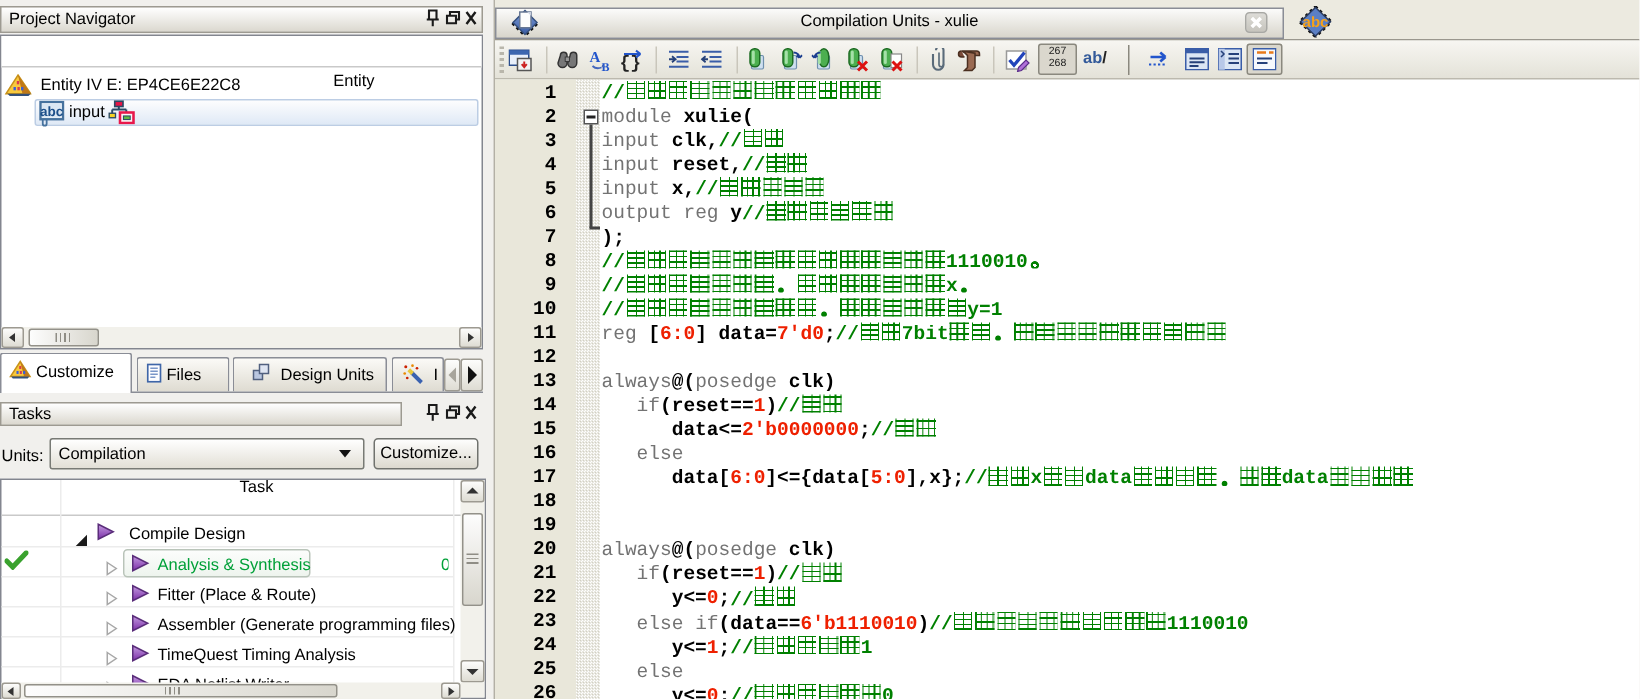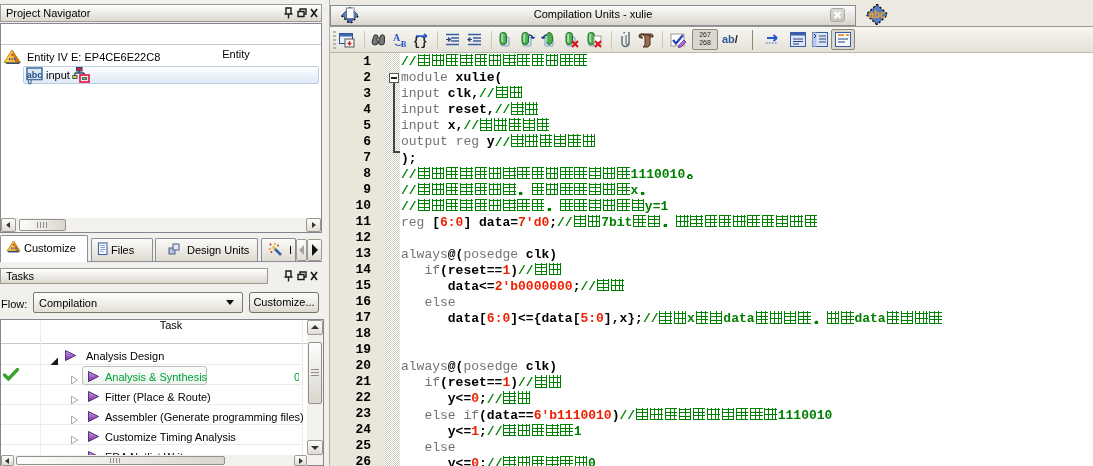--- a/index.html
+++ b/index.html
@@ -122,21 +122,21 @@
 <div class="abs t11" style="left:24px;top:242px">Customize</div>
 <div class="abs titlebar" style="left:0;top:268px;width:268px;height:16px">
     <span class="ttxt" style="top:1px">Tasks</span>
   </div>
 <div class="abs" style="left:282px;top:269px"><svg width="36" height="13" viewBox="0 0 36 13" style="">
       <path d="M4 1 h5 v6 h-5 z M2.5 7 h8 M6.5 7 v4.5" fill="none" stroke="#1a1a1a" stroke-width="1.4"></path>
       <path d="M16 4.5 h6 v5 h-6 z" fill="none" stroke="#1a1a1a" stroke-width="1.4"></path>
       <path d="M18 4.5 v-2.5 h6 v5 h-2" fill="none" stroke="#1a1a1a" stroke-width="1.4"></path>
       <path d="M29 2 l6 8 M35 2 l-6 8" stroke="#1a1a1a" stroke-width="1.6"></path>
     </svg></div>
-<div class="abs t11" style="left:1px;top:298px">Flow:</div>
+<div class="abs t11" style="left:1px;top:298px">Units:</div>
 <div class="abs" style="left:33px;top:292px;width:210px;height:21px;background:linear-gradient(#ffffff,#e2dfd6);border:1px solid #787a75;border-radius:2px"></div>
 <div class="abs t11" style="left:39px;top:297px">Compilation</div>
 <div class="arrow" style="left:226px;top:300px;border-top:5px solid #111;border-left:4.5px solid transparent;border-right:4.5px solid transparent"></div>
 <div class="abs" style="left:249px;top:292px;width:70px;height:21px;background:linear-gradient(#fefefd,#dcd9cf);border:1px solid #70726e;border-radius:3px"></div>
 <div class="abs t11" style="left:249px;top:296px;width:70px;text-align:center">Customize...</div>
 <div class="abs pane" style="left:0;top:319px;width:324px;height:147px"></div>
 <div class="abs t11" style="left:40px;top:319px;width:262px;text-align:center">Task</div>
 <div class="abs" style="left:1px;top:343px;width:322px;height:1px;background:#c9c9c9"></div>
 <div class="grid" style="left:40px;top:320px;width:1px;height:135px"></div>
 <div class="grid" style="left:302px;top:320px;width:1px;height:135px"></div>
@@ -150,21 +150,21 @@
     </svg></div>
 <div class="abs" style="left:64px;top:348px"><svg width="13" height="13" viewBox="0 0 13 13" style="">
       <defs>
         <linearGradient id="pg" x1="0" y1="0" x2="0" y2="1">
 <stop offset="0" stop-color="#c49be0"></stop>
           <stop offset="1" stop-color="#7b2fa8"></stop>
         </linearGradient>
       </defs>
 <path d="M1.5 1.5 L11.5 6.5 L1.5 11.5 Z" fill="url(#pg)" stroke="#5a2d7a" stroke-width="1"></path>
     </svg></div>
-<div class="abs t11" style="left:86px;top:350px">Analysis Design</div>
+<div class="abs t11" style="left:86px;top:350px">Compile Design</div>
 <div class="abs" style="left:3px;top:367px"><svg width="16" height="13" viewBox="0 0 16 13" style="">
       <path d="M1.5 7 L5.5 11 L14.5 1.5" fill="none" stroke="#3aa22e" stroke-width="3.4" stroke-linecap="round"></path>
     </svg></div>
 <div class="abs" style="left:82px;top:366px;width:125px;height:19px;background:linear-gradient(#fcfdfc,#eef4ee);border:1px solid #b9c4b9;border-radius:3px"></div>
 <div class="abs" style="left:70px;top:371px"><svg width="9" height="10" viewBox="0 0 9 10" style="">
       <path d="M1.5 1 L7.5 5 L1.5 9 Z" fill="#fcfcfc" stroke="#a8a8a8" stroke-width="1"></path>
     </svg></div>
 <div class="abs" style="left:87px;top:369px"><svg width="13" height="13" viewBox="0 0 13 13" style="">
       <defs>
         <linearGradient id="pg2" x1="0" y1="0" x2="0" y2="1">
@@ -207,21 +207,21 @@
     </svg></div>
 <div class="abs" style="left:87px;top:429px"><svg width="13" height="13" viewBox="0 0 13 13" style="">
       <defs>
         <linearGradient id="pr3" x1="0" y1="0" x2="0" y2="1">
 <stop offset="0" stop-color="#c49be0"></stop>
           <stop offset="1" stop-color="#7b2fa8"></stop>
         </linearGradient>
       </defs>
 <path d="M1.5 1.5 L11.5 6.5 L1.5 11.5 Z" fill="url(#pr3)" stroke="#5a2d7a" stroke-width="1"></path>
     </svg></div>
-<div class="abs t11" style="left:105px;top:431px">Customize Timing Analysis</div>
+<div class="abs t11" style="left:105px;top:431px">TimeQuest Timing Analysis</div>
 <div class="abs" style="left:70px;top:451px"><svg width="9" height="10" viewBox="0 0 9 10" style="">
       <path d="M1.5 1 L7.5 5 L1.5 9 Z" fill="#fcfcfc" stroke="#a8a8a8" stroke-width="1"></path>
     </svg></div>
 <div class="abs" style="left:87px;top:449px"><svg width="13" height="13" viewBox="0 0 13 13" style="">
       <defs>
         <linearGradient id="pr4" x1="0" y1="0" x2="0" y2="1">
 <stop offset="0" stop-color="#c49be0"></stop>
           <stop offset="1" stop-color="#7b2fa8"></stop>
         </linearGradient>
       </defs>

